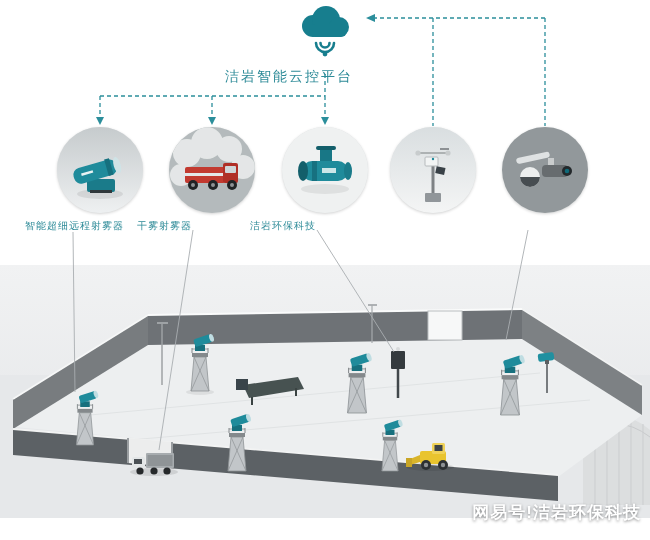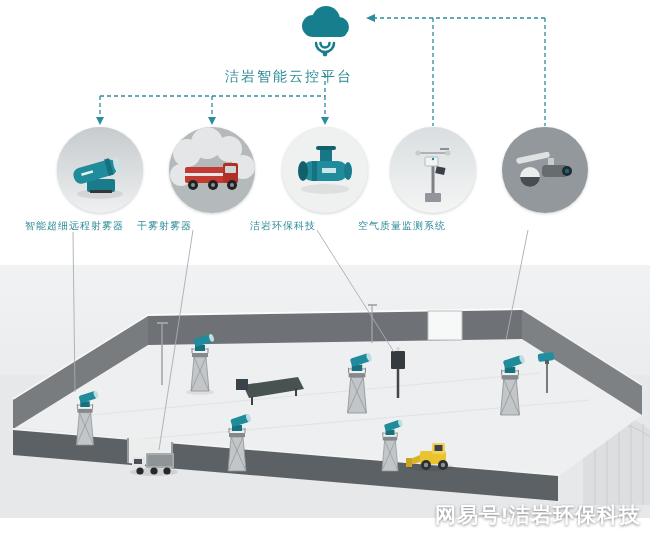--- a/index.html
+++ b/index.html
@@ -18,21 +18,21 @@
     width:86px;height:86px;border-radius:50%;overflow:hidden;
     box-shadow:0 1px 3px rgba(0,0,0,.18);background:#dfe3e4;
   }
   .device-label{
     position:absolute;top:219px;width:150px;text-align:left;
     color:#2e8b98;font-size:10px;letter-spacing:1px;z-index:4;
   }
   .scene{position:absolute;left:0;top:265px;width:650px;height:253px;z-index:1;}
   .watermark{
     position:absolute;right:9px;top:501px;z-index:6;
-    color:#ffffff;font-size:21px;font-weight:bold;letter-spacing:1px;
+    color:#ffffff;font-size:17px;font-weight:bold;letter-spacing:1px;
     text-shadow:0 1px 3px rgba(0,0,0,.45);
   }
 </style>
 </head>
 <body>
 
 <div class="stage">
 
   <svg class="connectors" width="650" height="540" viewBox="0 0 650 540">
     <g stroke="#2b8e9b" stroke-width="1.3" stroke-dasharray="4 3" fill="none">
@@ -175,21 +175,20 @@
         <rect x="40" y="38" width="26" height="12" rx="4" fill="#676c6f"></rect>
         <circle cx="65" cy="44" r="5" fill="#23282b"></circle>
         <circle cx="65" cy="44" r="2.3" fill="#0f6a79"></circle>
       </svg>
     </div>
   </div>
 
   <div class="device-label" style="left:25px">智能超细远程射雾器</div>
   <div class="device-label" style="left:137px">干雾射雾器</div>
   <div class="device-label" style="left:250px">洁岩环保科技</div>
-  <div class="device-label" style="left:358px">空气质量监测系统</div>
 
   <div class="scene">
     <svg width="650" height="253" viewBox="0 0 650 253">
       <defs>
         <linearGradient id="sbg" x1="0" y1="0" x2="0" y2="1">
           <stop offset="0" stop-color="#f1f2f3"></stop>
             <stop offset="1" stop-color="#e2e4e6"></stop>
         </linearGradient>
         <g id="ftower">
           <polygon points="-9,0 9,0 6,-34 -6,-34" fill="#c2c6c9" stroke="#8f9497" stroke-width="0.8"></polygon>

